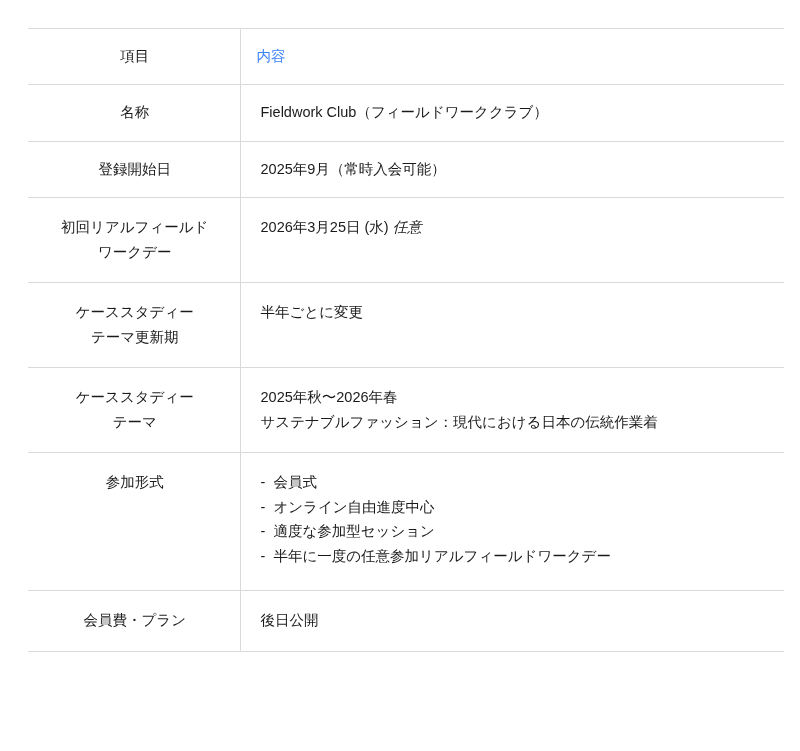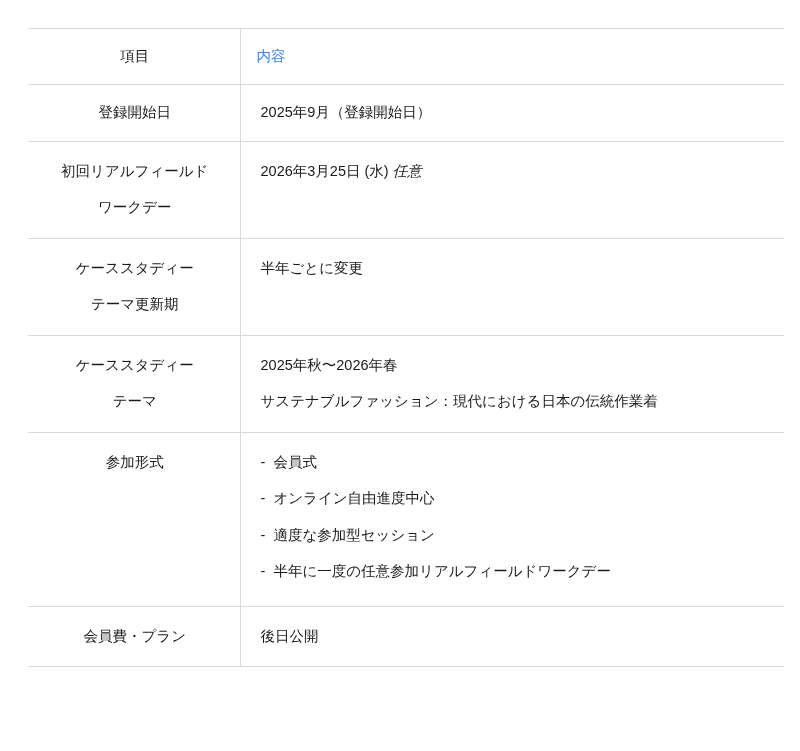--- a/index.html
+++ b/index.html
@@ -53,21 +53,21 @@
   thead th {
     font-weight: bold;
     font-size: 15px;
     padding-top: 18px;
     padding-bottom: 18px;
     color: #3b82f6;
   }
   .header-row th.cell-item { border-right: 1px solid #d9d9d9; }
 
   .line { display: block; white-space: pre-wrap; }
-  .line + .line { margin-top: 13px; }
+  .line + .line { margin-top: 1px; }
 
   .bullets .line { display: block; }
   .italic-note { font-style: italic; text-align: center; }
 
   tr.row-tall td { padding-top: 18px; padding-bottom: 18px; }
   tr.row-participation td { padding-top: 18px; padding-bottom: 22px; }
   tr.row-last td { padding-top: 18px; padding-bottom: 18px; }
 </style>
 </head>
 <body>
@@ -78,25 +78,31 @@
       <col class="col-item">
       <col class="col-content">
     </colgroup>
     <thead>
       <tr class="header-row">
         <th class="cell-item">項目</th>
         <th class="cell-content">内容</th>
       </tr>
     </thead>
     <tbody>
+      <tr>
+        <td class="cell-item">名称</td>
+        <td class="cell-content">
+          <span class="line">Fieldwork Club（フィールドワーククラブ）</span>
+        </td>
+      </tr>
 
       <tr>
         <td class="cell-item">登録開始日</td>
         <td class="cell-content">
-          <span class="line">2025年9月（登録開始日）</span>
+          <span class="line">2025年9月（常時入会可能）</span>
         </td>
       </tr>
 
       <tr class="row-tall">
         <td class="cell-item">
           <span class="line">初回リアルフィールド</span>
           <span class="line">ワークデー</span>
         </td>
         <td class="cell-content">
           <span class="line"><span>2026年3月25日 (水) </span><span class="italic-note">任意</span></span>

